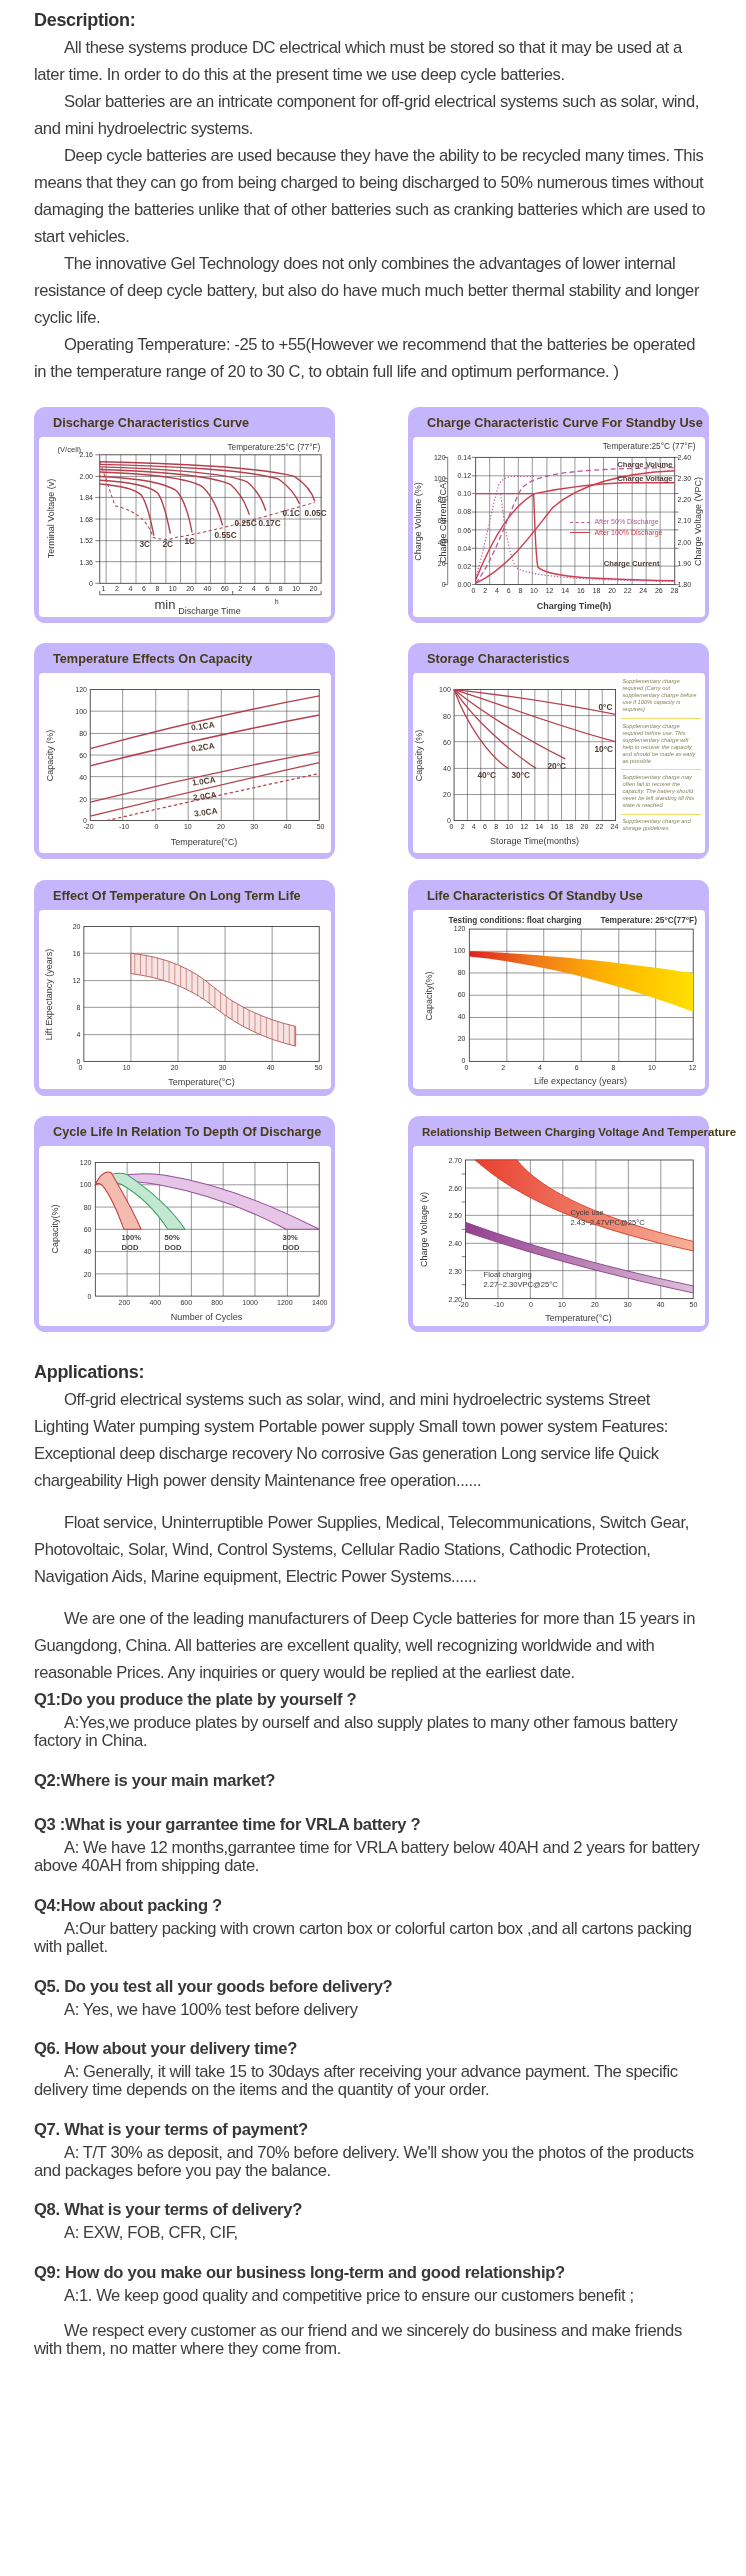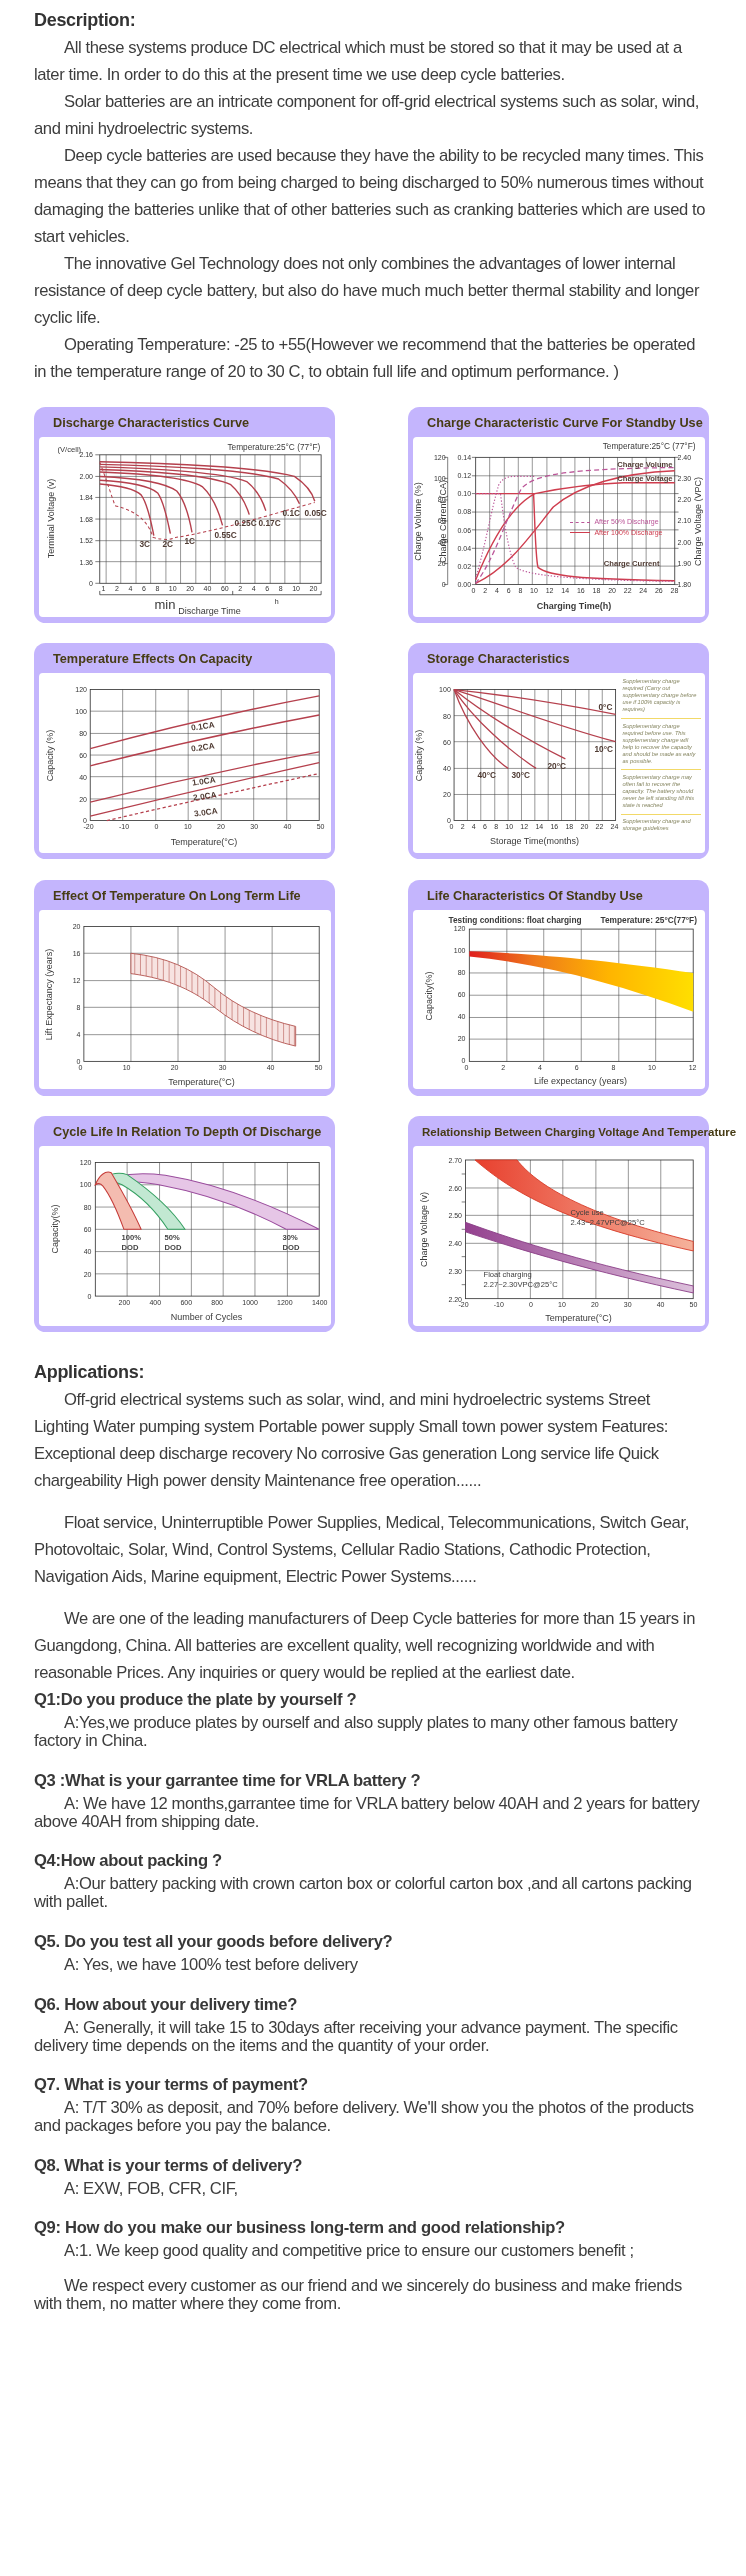--- a/index.html
+++ b/index.html
@@ -488,20 +488,21 @@
     <p class="body">We are one of the leading manufacturers of Deep Cycle batteries for more than 15 years in Guangdong, China. All batteries are excellent quality, well recognizing worldwide and with reasonable Prices. Any inquiries or query would be replied at the earliest date.</p>
   </div>
 
   <div class="faq">
 
     <div class="faq-item">
       <p class="faq-q">Q1:Do you produce the plate by yourself ?</p>
       <p class="faq-a">A:Yes,we produce plates by ourself and also supply plates to many other famous battery factory in China.</p>
     </div>
     <div class="faq-item">
+      <p class="faq-q">Q2:Where is your main market?</p>
     </div>
     <div class="faq-item">
       <p class="faq-q">Q3 :What is your garrantee time for VRLA battery ?</p>
       <p class="faq-a">A: We have 12 months,garrantee time for VRLA battery below 40AH and 2 years for battery above 40AH from shipping date.</p>
     </div>
     <div class="faq-item">
       <p class="faq-q">Q4:How about packing ?</p>
       <p class="faq-a">A:Our battery packing with crown carton box or colorful carton box ,and all cartons packing with pallet.</p>
     </div>
     <div class="faq-item">

